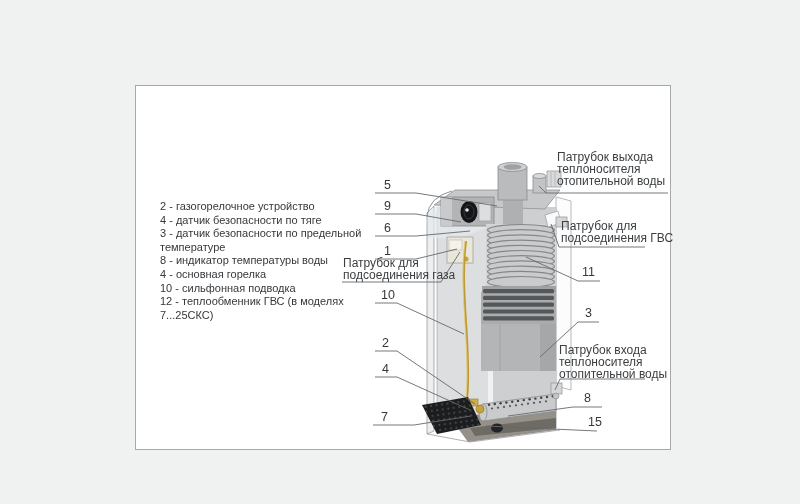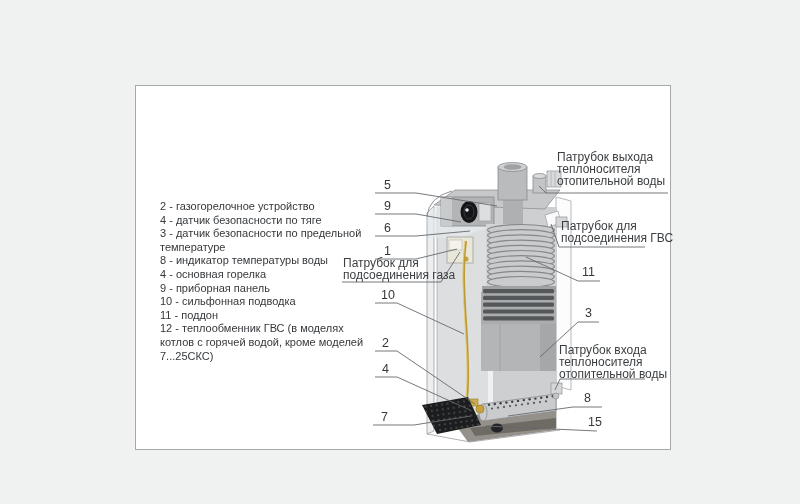--- a/index.html
+++ b/index.html
@@ -32,25 +32,22 @@
 
 <div class="panel"></div>
 
 <div class="legend">
     <div class="legend-line">2 - газогорелочное устройство</div>
     <div class="legend-line">4 - датчик безопасности по тяге</div>
     <div class="legend-line">3 - датчик безопасности по предельной</div>
     <div class="legend-line">температуре</div>
     <div class="legend-line">8 - индикатор температуры воды</div>
     <div class="legend-line">4 - основная горелка</div>
-    <div class="legend-line">9 - приборная панель</div>
     <div class="legend-line">10 - сильфонная подводка</div>
-    <div class="legend-line">11 - поддон</div>
     <div class="legend-line">12 - теплообменник ГВС (в моделях</div>
-    <div class="legend-line">котлов с горячей водой, кроме моделей</div>
     <div class="legend-line">7...25СКС)</div>
   </div>
 
 <svg class="overlay" width="800" height="504" viewBox="0 0 800 504">
   <defs>
     <pattern id="trayholes" width="5.5" height="5" patternUnits="userSpaceOnUse" patternTransform="rotate(-8)">
       <circle cx="2" cy="2" r="1" fill="#4a4d50"></circle>
     </pattern>
   </defs>
 

